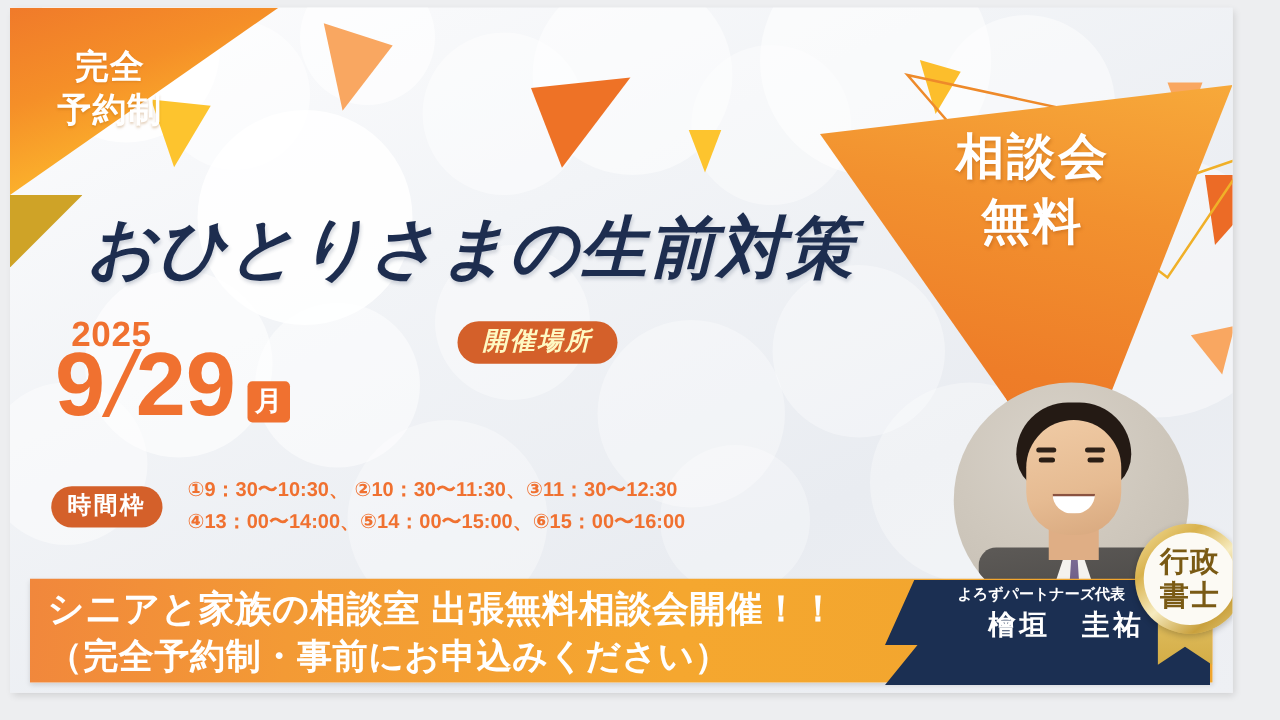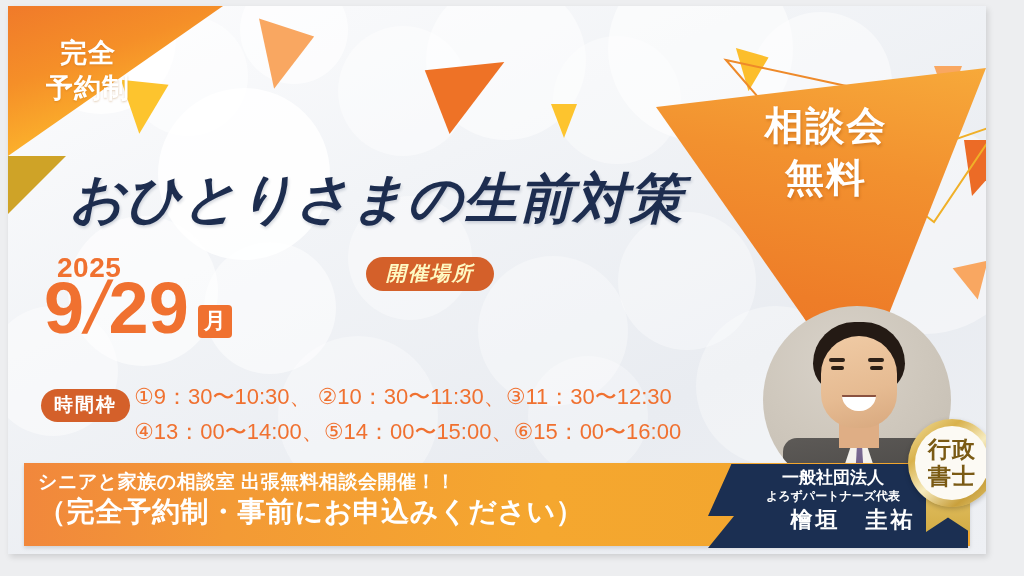--- a/index.html
+++ b/index.html
@@ -185,25 +185,25 @@
     color: #ffffff;
     font-size: 19px;
     font-weight: bold;
     border-radius: 18px;
     padding: 6px 13px 8px 13px;
     letter-spacing: 2px;
     line-height: 1;
   }
   #slot-lines {
     position: absolute;
-    left: 126px;
+    left: 142px;
     top: 374px;
     color: #f07130;
-    font-weight: normal;
-    font-size: 22px;
+    font-weight: bold;
+    font-size: 16px;
     line-height: 1.58;
     white-space: nowrap;
   }
   
   #photo {
     position: absolute;
     left: 755px;
     top: 300px;
     width: 188px;
     height: 188px;
@@ -290,21 +290,21 @@
   }
   #banner-text {
     position: absolute;
     left: 30px;
     top: 463px;
     width: 650px;
     color: #ffffff;
     font-weight: bold;
     line-height: 1.32;
   }
-  #banner-line1 { font-size: 19px; letter-spacing: 0.5px; }
+  #banner-line1 { font-size: 29px; letter-spacing: 0.5px; }
   #banner-line2 { font-size: 28px; letter-spacing: 0.5px; }
   
   #navy-ribbon {
     position: absolute;
     left: 700px;
     top: 458px;
     width: 260px;
     height: 84px;
     background: #1b2f52;
     clip-path: polygon(9% 0, 100% 0, 100% 100%, 0 100%, 10% 62%, 0 62%);
@@ -463,21 +463,20 @@
     </div>
 
     <div id="bottom-banner"></div>
     <div id="banner-text">
       <div id="banner-line1">シニアと家族の相談室 出張無料相談会開催！！</div>
       <div id="banner-line2">（完全予約制・事前にお申込みください）</div>
     </div>
 
     <div id="navy-ribbon"></div>
     <div id="ribbon-text">
-      <div id="ribbon-org">一般社団法人</div>
       <div id="ribbon-role">よろずパートナーズ代表</div>
       <div id="ribbon-name">檜垣　圭祐</div>
     </div>
 
     <div id="medal-tail"></div>
     <div id="medal">
       <div id="medal-inner">
         <div id="medal-text">
           <div>行政</div>
           <div>書士</div>

